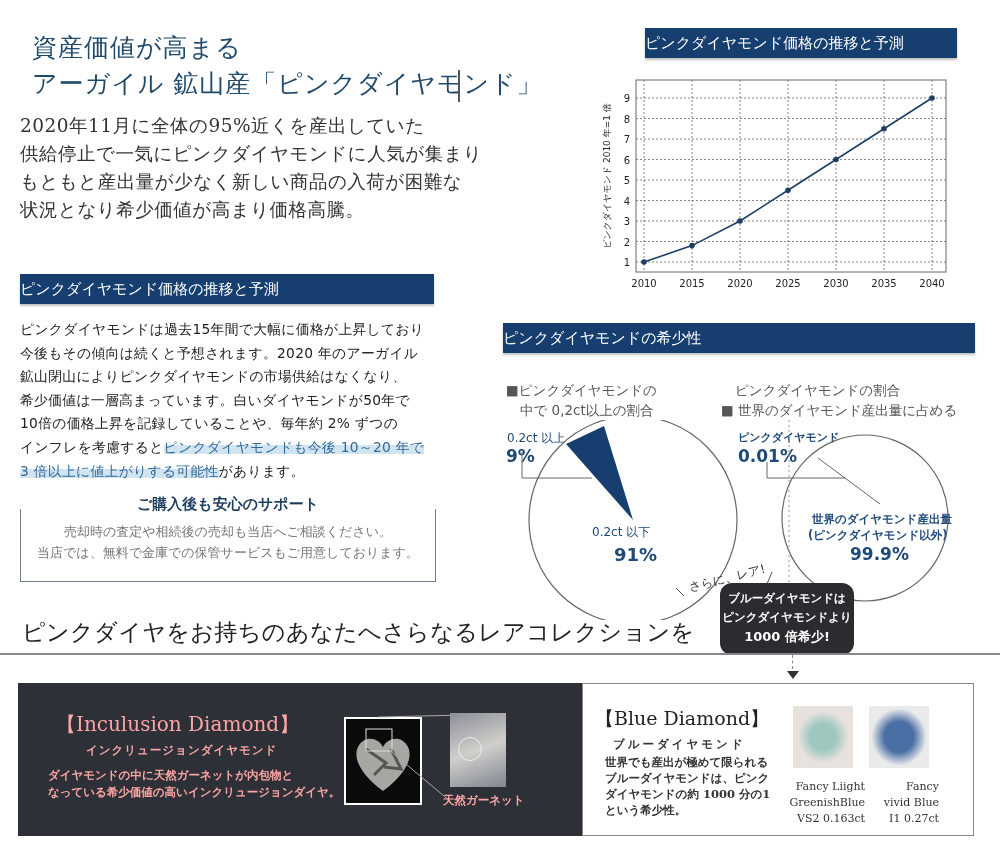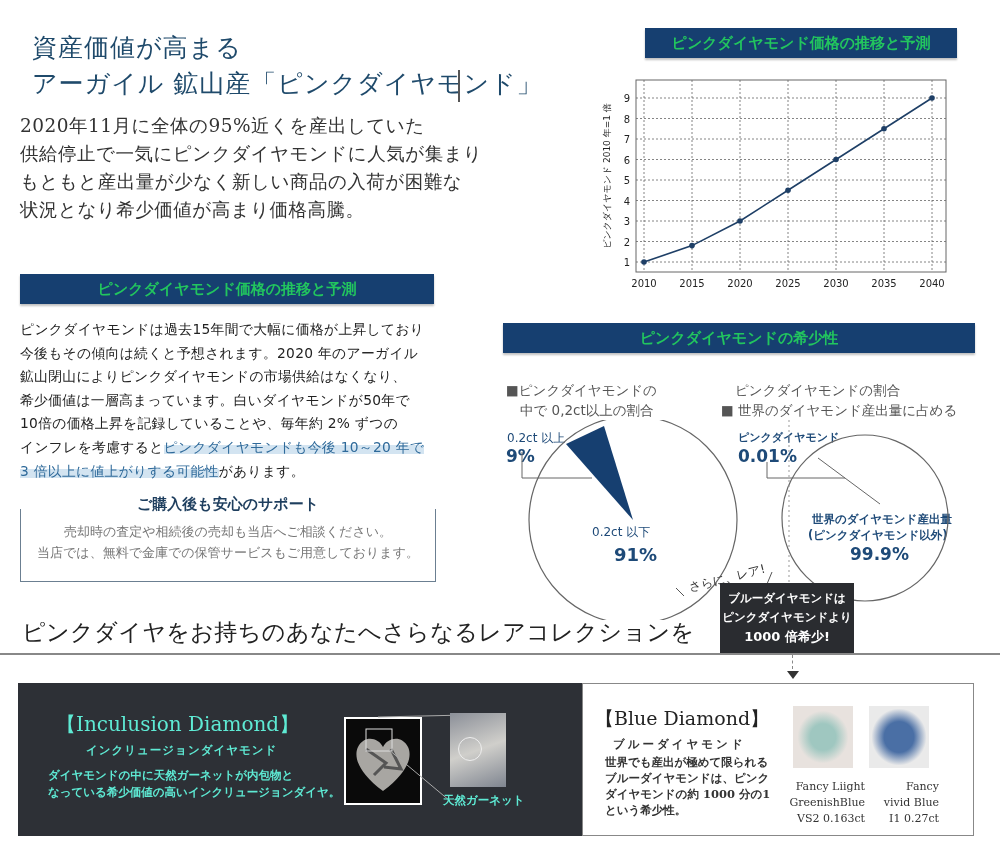--- a/index.html
+++ b/index.html
@@ -1,20 +1,20 @@
 <!DOCTYPE html>
 <html><head>
 <meta charset="utf-8">
 <style>
   html, body { margin:0; padding:0; }
   body { width:1000px; height:849px; background:#ffffff; position:relative; overflow:hidden;
          font-family:"DejaVu Sans", sans-serif; color:#2b2b2b; }
   .abs { position:absolute; }
   .serif { font-family:"DejaVu Serif", "Liberation Serif", serif; }
-  .navy-bar { background:#163f70; color:#22c55e; text-align:center; font-weight:bold; box-shadow:0 2px 2px rgba(0,0,0,0.25); }
+  .navy-bar { background:#163f70; color:#ffffff; text-align:left; font-weight:normal; box-shadow:0 2px 2px rgba(0,0,0,0.25); }
   .hl { background:linear-gradient(transparent 35%, #c5dcee 35%, #c5dcee 90%, transparent 90%); color:#2f5d8a; }
   .hl2 { background:linear-gradient(transparent 40%, #d3e4f1 40%, #d3e4f1 95%, transparent 95%); color:#2f6a9a; }
 
   #title { left:32px; top:30px; font-size:25px; line-height:36px; color:#1f4a6b; letter-spacing:1px; }
   #title-bar { left:458px; top:70px; width:2px; height:32px; background:#555; }
   #intro { left:20px; top:112px; font-size:18.5px; line-height:28px; color:#333; letter-spacing:0.5px; }
 
   #sec1-bar { left:20px; top:274px; width:414px; height:30px; font-size:15px; line-height:30px; }
   #sec1-body { left:20px; top:318px; width:420px; font-size:13.8px; line-height:23.6px; color:#222; letter-spacing:0.3px; }
 
@@ -27,25 +27,25 @@
   #chart { left:596px; top:72px; width:360px; height:226px; }
 
   #sec2-bar { left:503px; top:323px; width:472px; height:30px; font-size:15px; line-height:30px; }
 
   .pie-cap { font-size:13.5px; line-height:20px; color:#555; }
   .pie-lbl { color:#1e4a78; font-weight:bold; }
 
   #lower-head { left:22px; top:617px; font-size:23px; color:#222; letter-spacing:0.5px; }
   #lower-rule { left:0; top:653px; width:1000px; height:2px; background:#888; }
 
-  #bubble { left:720px; top:583px; width:134px; height:72px; background:#2a2c30; border-radius:0;
+  #bubble { left:720px; top:583px; width:134px; height:72px; background:#2a2c30; border-radius:12px;
             color:#fff; font-size:11.5px; font-weight:bold; text-align:center; line-height:19px; padding-top:6px; box-sizing:border-box; }
   #arrow { left:787px; top:671px; width:0; height:0; border-left:6px solid transparent; border-right:6px solid transparent; border-top:8px solid #333; }
 
-  #incl { left:18px; top:683px; width:656px; height:153px; background:#2d3036; color:#5eead4; }
+  #incl { left:18px; top:683px; width:656px; height:153px; background:#2d3036; color:#fca5a5; }
   #blue { left:582px; top:683px; width:392px; height:153px; border:1.5px solid #888; background:#fff; box-sizing:border-box; }
 </style>
 </head>
 <body>
 
 <div id="title" class="abs serif">
   <div>資産価値が高まる</div>
   <div>アーガイル 鉱山産「ピンクダイヤモンド」</div>
 </div>
 <div id="title-bar" class="abs"></div>

